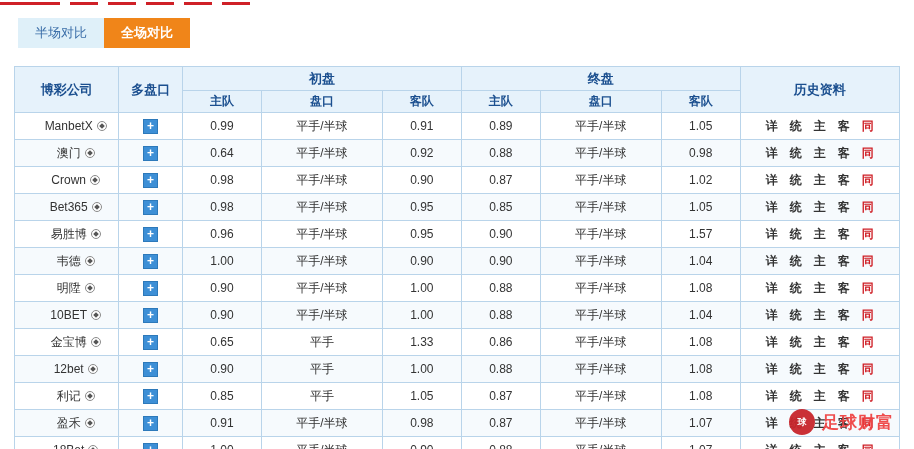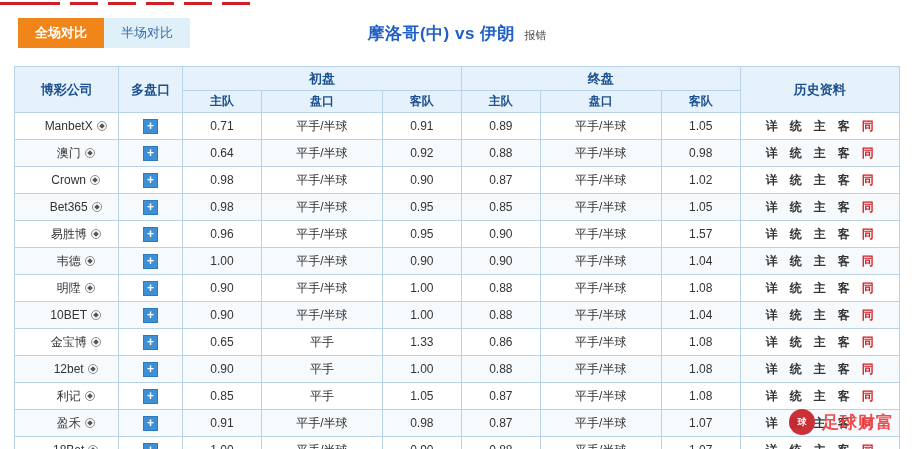--- a/index.html
+++ b/index.html
@@ -175,32 +175,28 @@
   <div class="topline">
     <div class="seg" style="left:0; width:60px;"></div>
     <div class="seg" style="left:70px; width:28px;"></div>
     <div class="seg" style="left:108px; width:28px;"></div>
     <div class="seg" style="left:146px; width:28px;"></div>
     <div class="seg" style="left:184px; width:28px;"></div>
     <div class="seg" style="left:222px; width:28px;"></div>
   </div>
 
   <div class="tabbar">
+    <div class="tab inactive">
+      <span>半场对比</span>
+    </div>
     <div class="tab active">
       <span>全场对比</span>
     </div>
-    <div class="tab inactive">
-      <span>半场对比</span>
-    </div>
   </div>
 
-  <div class="title-wrap">
-    <span class="title">摩洛哥(中) vs 伊朗</span>
-    <span class="report">报错</span>
-  </div>
 
   <table class="odds">
     <colgroup>
       <col class="col-company">
         <col class="col-plus">
       <col class="col-odd">
         <col class="col-hand">
         <col class="col-odd">
       <col class="col-odd">
         <col class="col-hand">
@@ -221,21 +217,21 @@
         <th>客队</th>
         <th>主队</th>
         <th>盘口</th>
         <th>客队</th>
       </tr>
     </thead>
     <tbody id="odds-body">
         <tr>
           <td class="company-cell"><span class="company-name">ManbetX</span><span class="soccer"></span></td>
           <td><span class="plus-btn">+</span></td>
-          <td>0.71</td>
+          <td>0.99</td>
           <td>平手/半球</td>
           <td>0.91</td>
           <td>0.89</td>
           <td>平手/半球</td>
           <td>1.05</td>
           <td class="hist-cell"><a>详</a><a>统</a><a>主</a><a>客</a><a class="red">同</a></td>
         </tr>
         <tr>
           <td class="company-cell"><span class="company-name">澳门</span><span class="soccer"></span></td>
           <td><span class="plus-btn">+</span></td>

